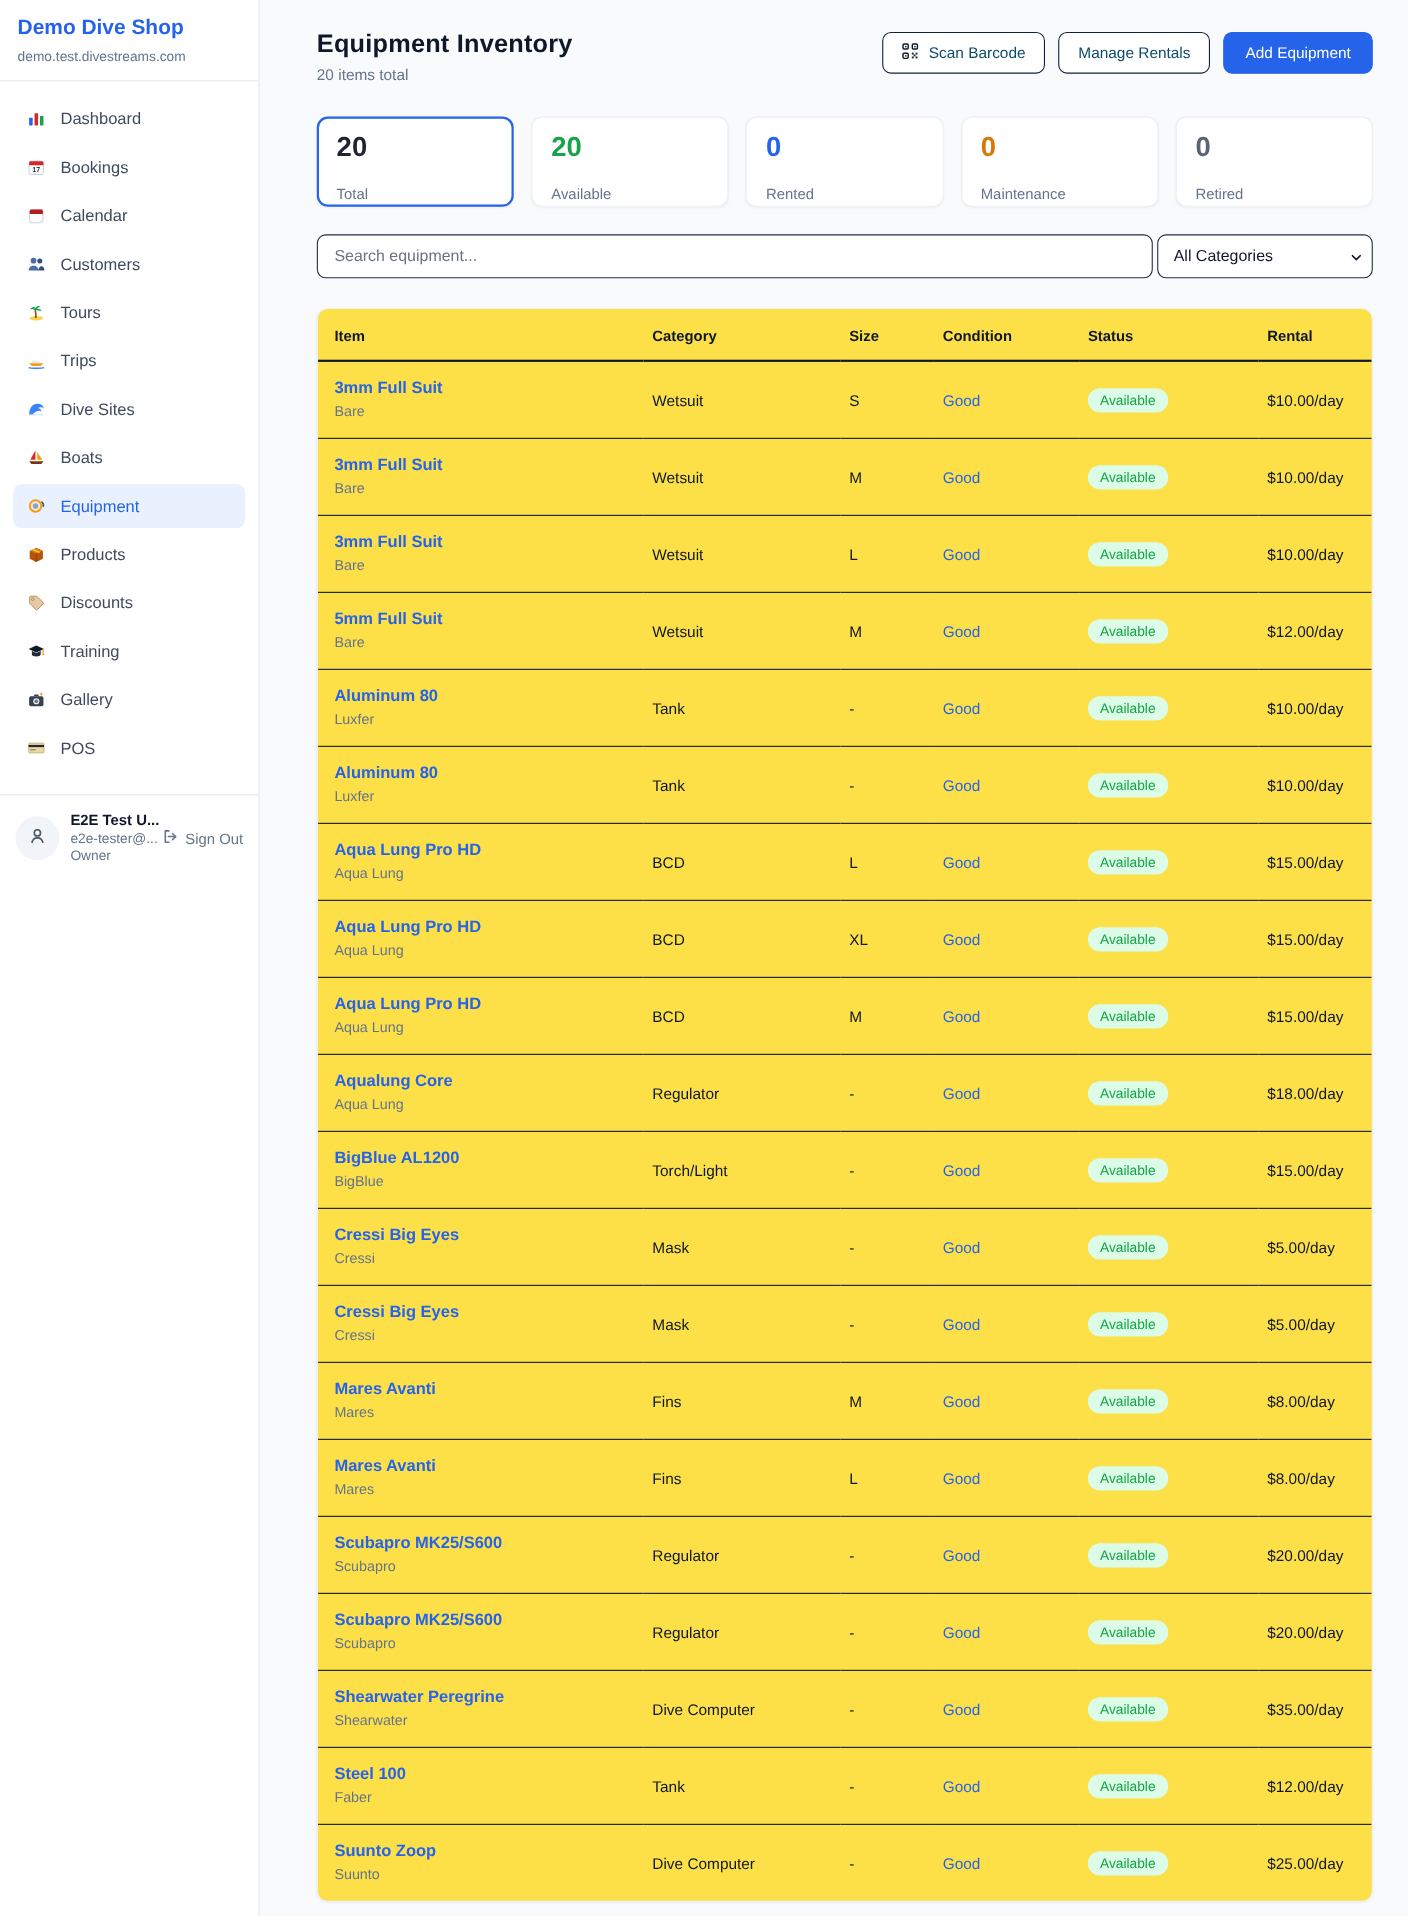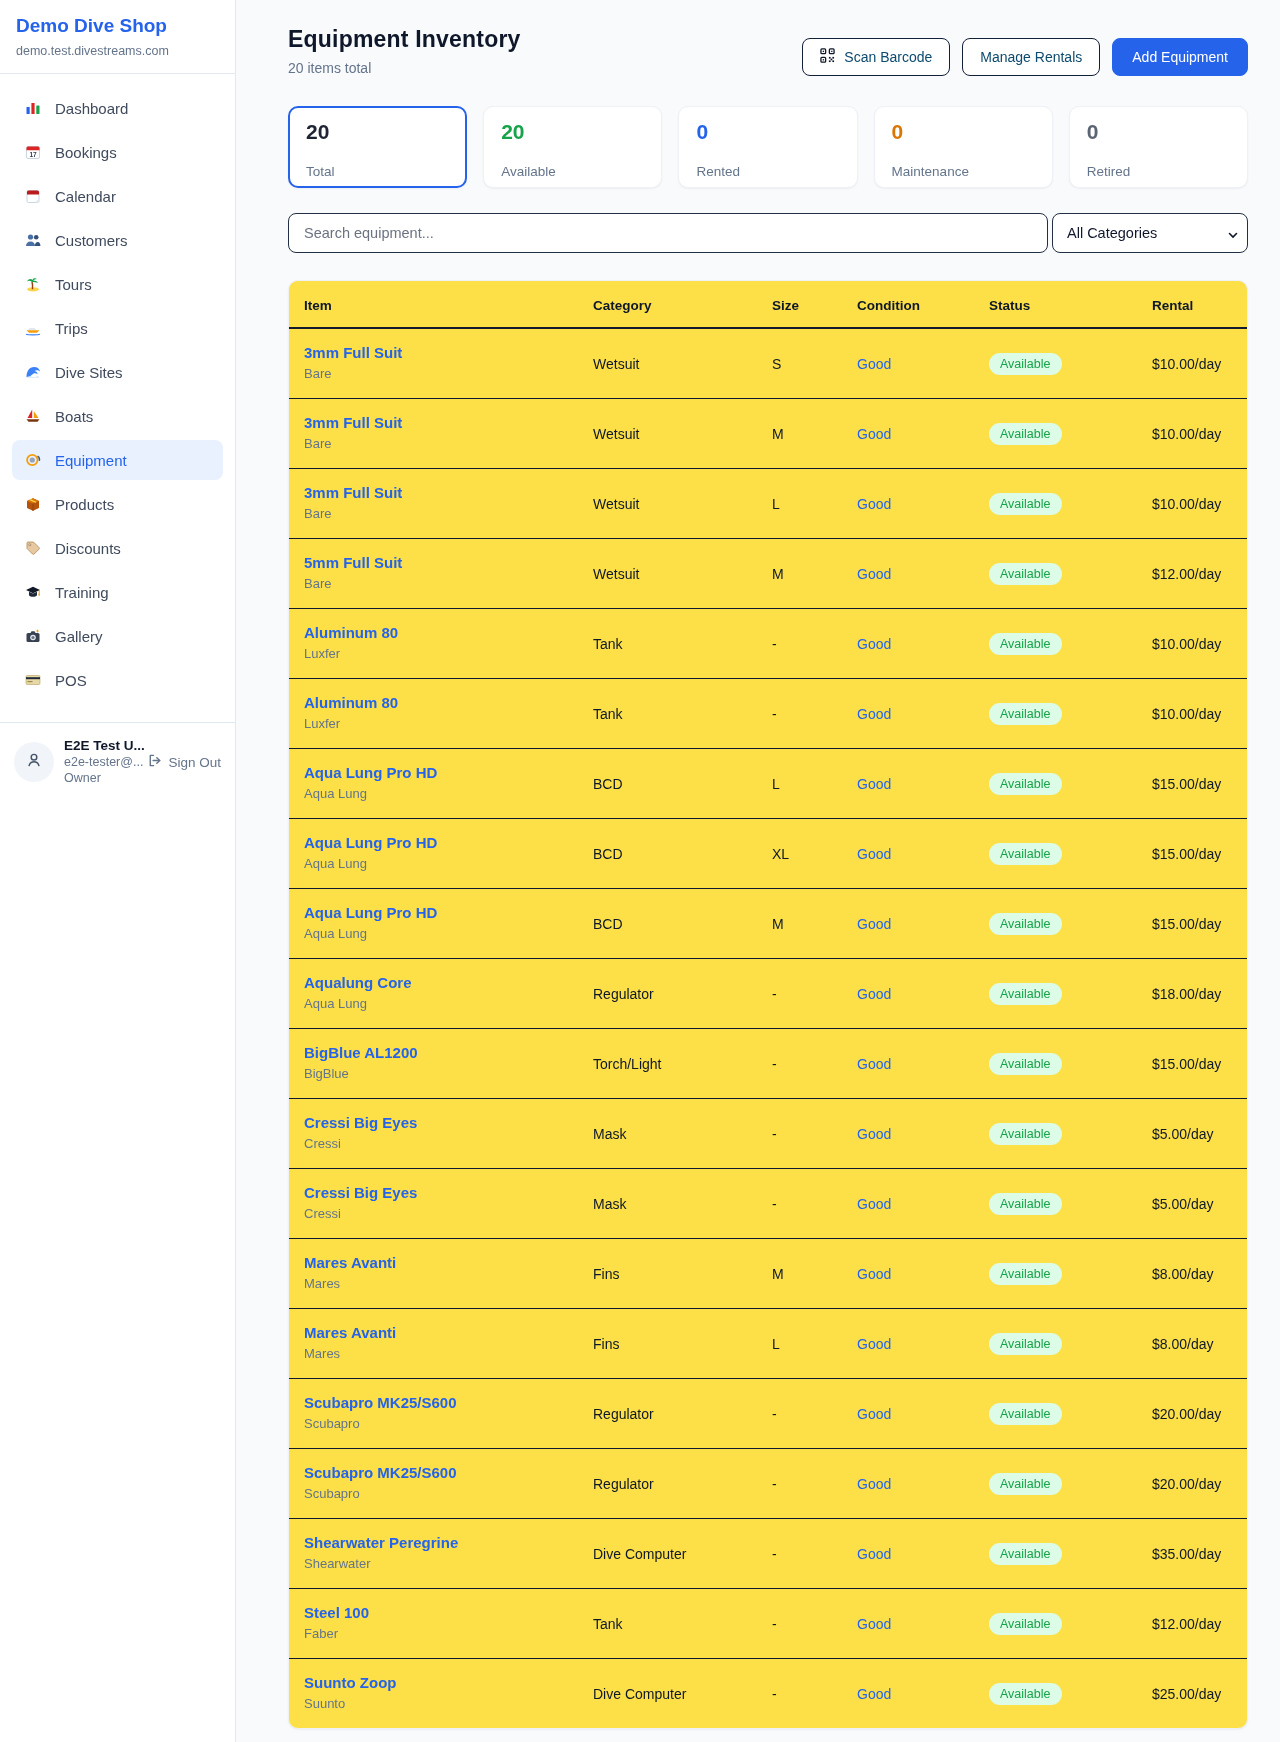--- a/index.html
+++ b/index.html
@@ -19,31 +19,31 @@
   .nav-item .ico { width:18px; height:16px; display:flex; align-items:center; justify-content:center; flex:none; }
   .nav-item.active { background:#e8f1fd; color:#2563eb; font-weight:500; }
   .user-box { border-top:1px solid #e2e8f0; margin-top:10px; padding:15px 14px; display:flex; align-items:center; gap:10px; }
   .avatar { width:40px; height:40px; border-radius:50%; background:#f1f5f9; display:flex; align-items:center; justify-content:center; flex:none; }
   .user-info { flex:1; min-width:0; }
   .user-name { font-size:13.5px; font-weight:bold; margin-bottom:2px; white-space:nowrap; }
   .user-email, .user-role { font-size:12.5px; color:#64748b; line-height:1.25; white-space:nowrap; }
   .signout { display:flex; align-items:center; gap:6px; color:#64748b; font-size:13.5px; background:none; border:none; cursor:pointer; font-family:inherit; }
   
   .main { flex:1; padding:26px 32px 0 52px; }
-  .header-row { display:flex; justify-content:space-between; align-items:flex-end; margin-bottom:30px;gap:16px; }
+  .header-row { display:flex; justify-content:space-between; align-items:flex-start; margin-bottom:30px;gap:16px; }
   .page-title { font-size:23px; font-weight:bold; letter-spacing:.2px; }
   .page-sub { font-size:14px; color:#64748b; margin-top:7px; }
   .actions { display:flex; gap:12px; margin-top:3px; }
   .btn { height:38px; display:inline-flex; align-items:center; gap:9px; padding:0 17px; border-radius:8px; background:#fff; border:1.5px solid #13203a; font-size:14px; font-weight:500; color:#0c4a6e; cursor:pointer; font-family:inherit; }
   .btn.primary { background:#2563eb; border-color:#2563eb; color:#fff; padding:0 19px; }
   
   .stats { display:grid; grid-template-columns:repeat(5,1fr); gap:16px; margin-bottom:25px; }
   .stat { background:#fff; border:1px solid #eef1f5; border-radius:10px; padding:13px 17px; height:82px; box-shadow:0 1px 2px rgba(15,23,42,.05); cursor:pointer; }
   .stat.selected { border:2px solid #2563eb; padding:12px 16px; }
-  .stat-num { font-size:21px; font-weight:bold; line-height:1.15; }
+  .stat-num { font-size:25px; font-weight:bold; line-height:1.15; }
   .stat-lbl { font-size:13.5px; color:#64748b; margin-top:20px; }
   .c-dark{color:#1e2433} .c-green{color:#16a34a} .c-blue{color:#2563eb} .c-orange{color:#d97706} .c-gray{color:#5b6472}
   
   .filter-row { display:flex; gap:4px; margin-bottom:27px; }
   .search { flex:1; height:40px; border:1.5px solid #222f44; border-radius:8px; padding:0 15px; font-size:14.5px; font-family:inherit; background:#fff; color:#0f172a; }
   .search::placeholder { color:#6b7280; }
   .select-wrap { position:relative; width:196px; }
   .select-wrap select { width:100%; height:40px; border:1.5px solid #222f44; border-radius:8px; padding:0 30px 0 14px; font-size:14.5px; font-family:inherit; background:#fff; color:#0f172a; appearance:none; -webkit-appearance:none; font-weight:500; }
   .select-wrap .chev { position:absolute; right:9px; top:14px; pointer-events:none; }
   

